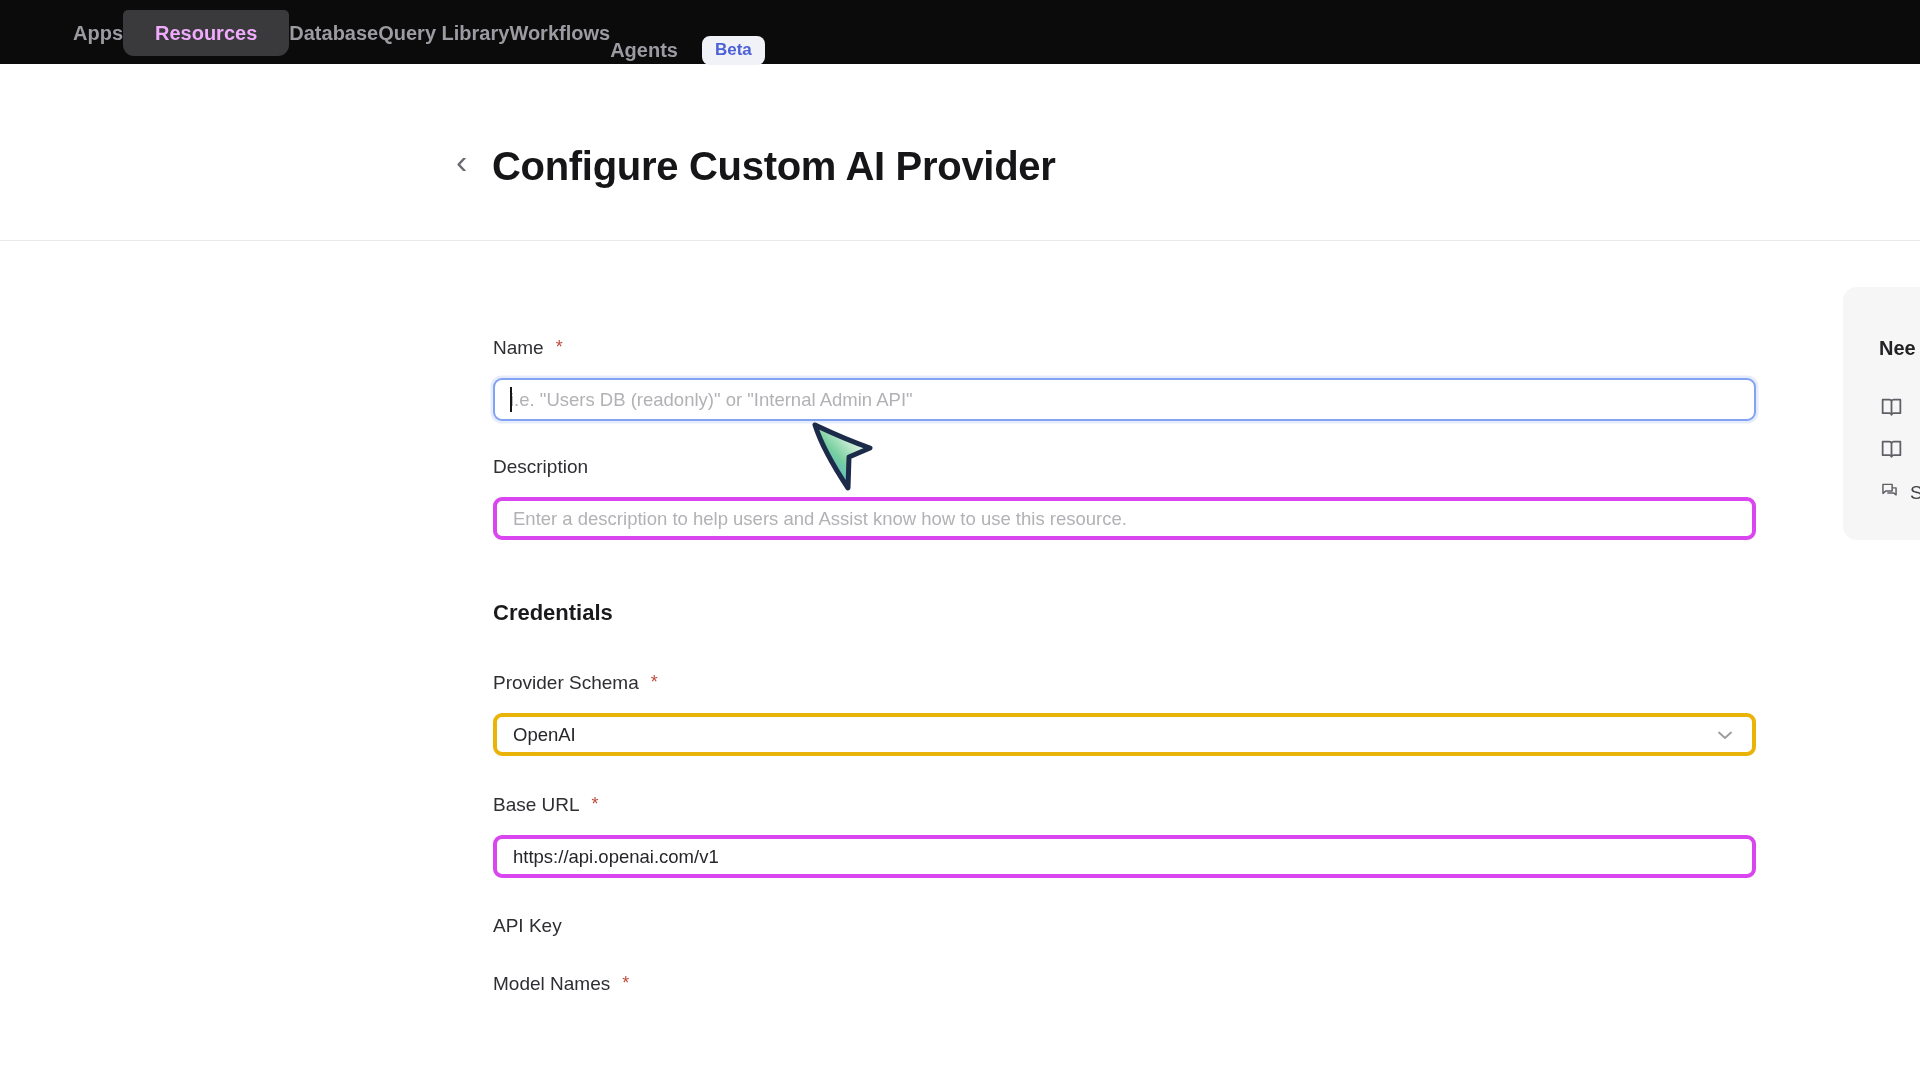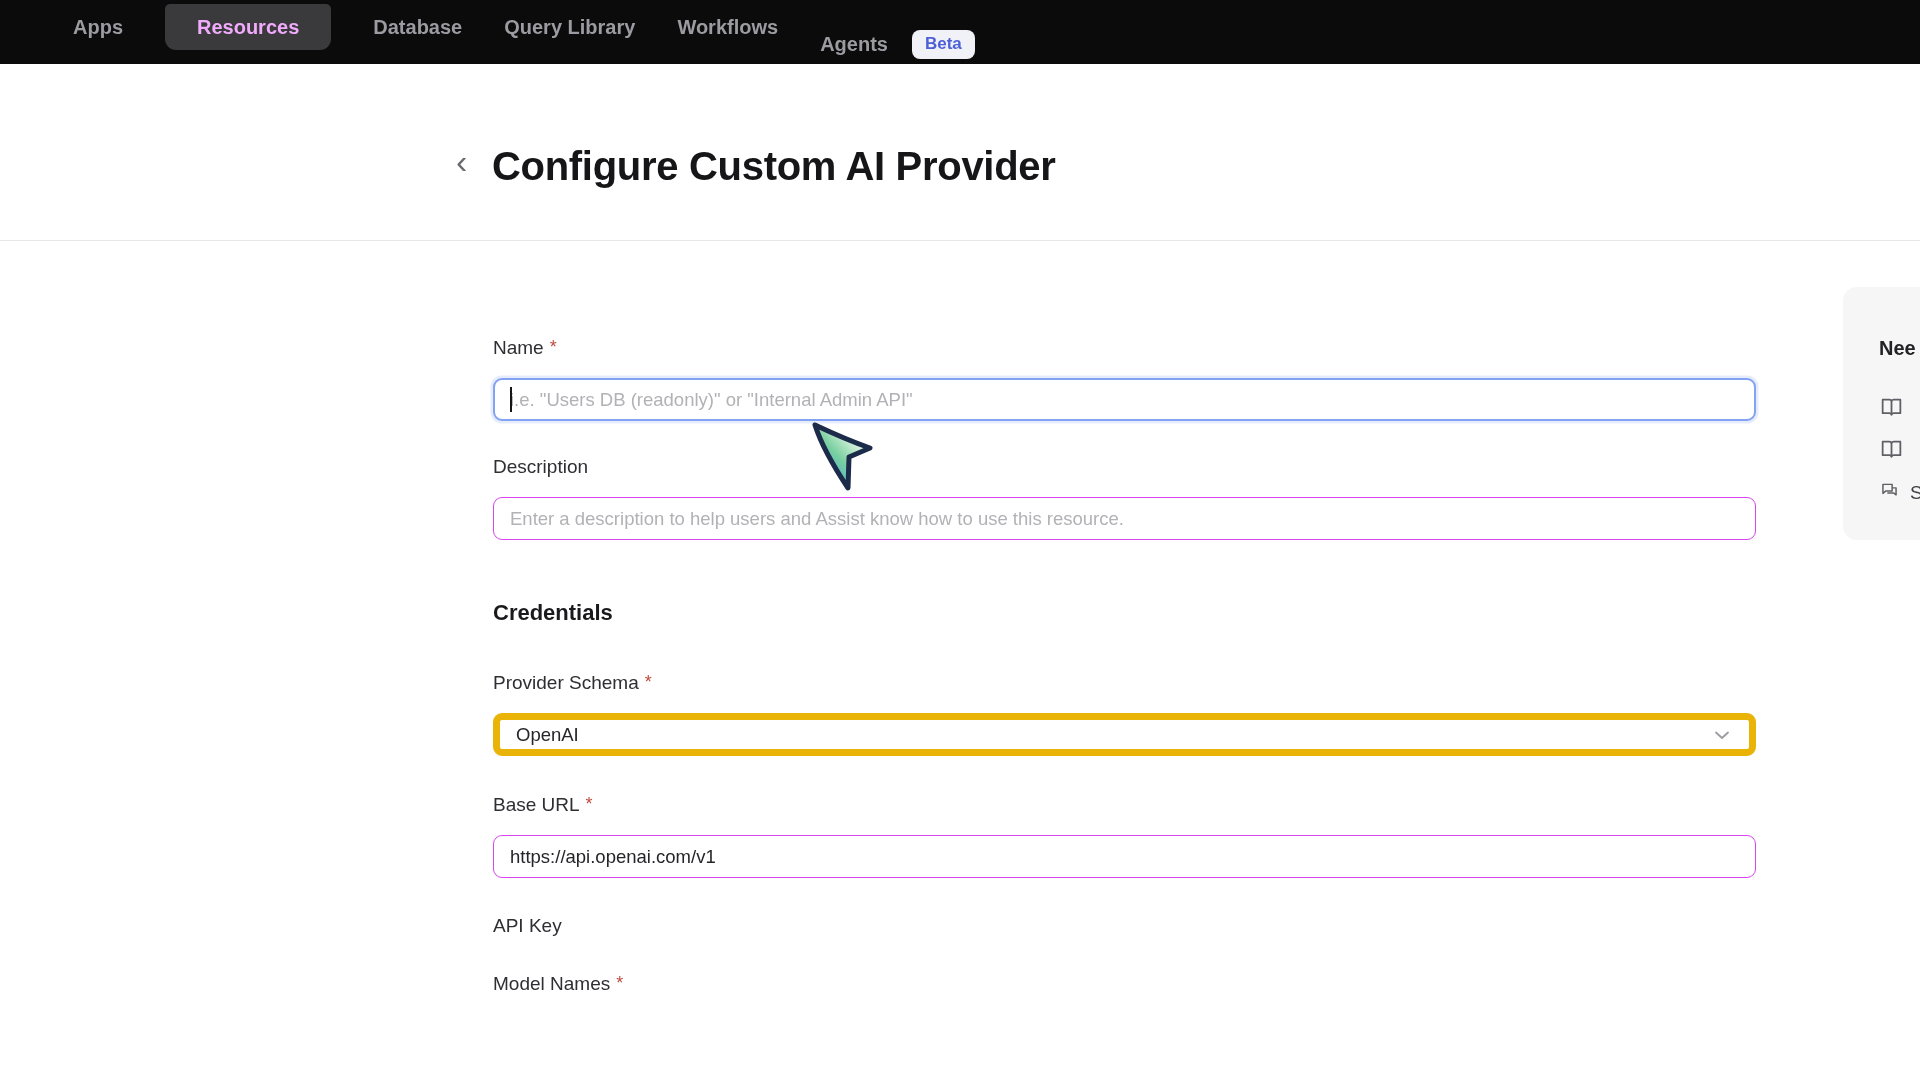--- a/index.html
+++ b/index.html
@@ -1,21 +1,21 @@
 <!DOCTYPE html>
 <html><head>
 <meta charset="utf-8">
 <style>
   html,body{margin:0;padding:0;background:#fff;}
   .app{position:relative;width:1920px;height:1080px;overflow:hidden;background:#ffffff;
        font-family:"Liberation Sans",sans-serif;-webkit-font-smoothing:antialiased;}
 
   
   .topnav{position:relative;height:64px;background:#0b0b0c;}
-  .nav-row{position:absolute;top:4px;left:73px;height:46px;display:flex;align-items:center;gap:42px;text-align:right;}
+  .nav-row{position:absolute;top:10px;left:73px;height:46px;display:flex;align-items:center;text-align:right;}
   .nav-item{color:#9b9ba1;font-size:20px;font-weight:600;white-space:nowrap;cursor:default;}
   .nav-pill{align-self:stretch;display:flex;align-items:center;padding:12px 32px;
             background:#3a3a3c;border-radius:5px 5px 11px 11px;color:#f0abfc;}
   .nav-agents{display:flex;align-items:center;gap:24px;margin-top:35px;}
   .beta-badge{background:#f1f1f8;color:#4d61d6;font-size:17px;font-weight:600;
               padding:4px 13px;border-radius:8px;line-height:1.2;}
 
   
   .back-btn{position:absolute;left:448px;top:142px;font-size:34px;color:#6b6b70;line-height:1;
             background:none;border:none;padding:2px 8px;cursor:pointer;font-family:inherit;}
@@ -26,34 +26,34 @@
 
   
   .form-col{position:absolute;left:493px;top:240px;width:1263px;padding-top:48px;}
   .section-heading{margin:0;font-size:22px;line-height:26px;font-weight:700;color:#1a1a1d;}
   .section-credentials{margin-top:60px;}
   .field{margin-top:34px;}
   .field-first{margin-top:48px;}
   .field-ps{margin-top:45px;}
   .field-burl{margin-top:37px;}
   .field-key{margin-top:36px;}
-  .field-label{display:flex;align-items:flex-start;gap:6px;font-size:19px;line-height:24px;
+  .field-label{display:flex;align-items:flex-start;gap:12px;font-size:19px;line-height:24px;
                color:#2e2e33;margin-bottom:18px;}
   .req{color:#bf4b3d;font-size:18px;line-height:22px;}
-  .text-input{display:block;width:100%;height:43px;box-sizing:border-box;border:1px solid #d946ef;
+  .text-input{display:block;width:100%;height:43px;box-sizing:border-box;border:4px solid #d946ef;
               border-radius:9px;padding:16px 16px;font-size:18.5px;color:#26262a;background:#fff;
               font-family:"Liberation Sans",sans-serif;outline:none;}
   .text-input::placeholder{color:#b2b2b6;opacity:1;}
   .input-wrap{position:relative;}
   .input-focused{border:2px solid #82a2f2;padding:0 15px;
                  box-shadow:0 0 0 2.5px rgba(130,162,242,0.20);}
   .caret{position:absolute;left:17px;top:9px;width:2px;height:25px;background:#161616;}
 
   .select{display:flex;align-items:center;justify-content:space-between;width:100%;height:43px;
-          box-sizing:border-box;border:7px solid #eab308;border-radius:9px;padding:0 16px;
+          box-sizing:border-box;border:4px solid #eab308;border-radius:9px;padding:0 16px;
           font-size:18.5px;color:#26262a;background:#fff;cursor:pointer;}
   .select .chev{display:flex;align-items:center;color:#9a9aa0;}
 
   
   .help-card{position:absolute;left:1843px;top:287px;width:160px;height:253px;
              background:#f6f6f7;border-radius:14px;box-sizing:border-box;
              padding:50px 0 0 36px;overflow:hidden;}
   .help-heading{margin:0;font-size:20px;font-weight:700;color:#232326;line-height:22px;white-space:nowrap;}
   .help-item{display:flex;align-items:center;gap:10px;color:#3f3f44;font-size:19px;cursor:pointer;}
   .help-item-1{margin-top:36px;}

